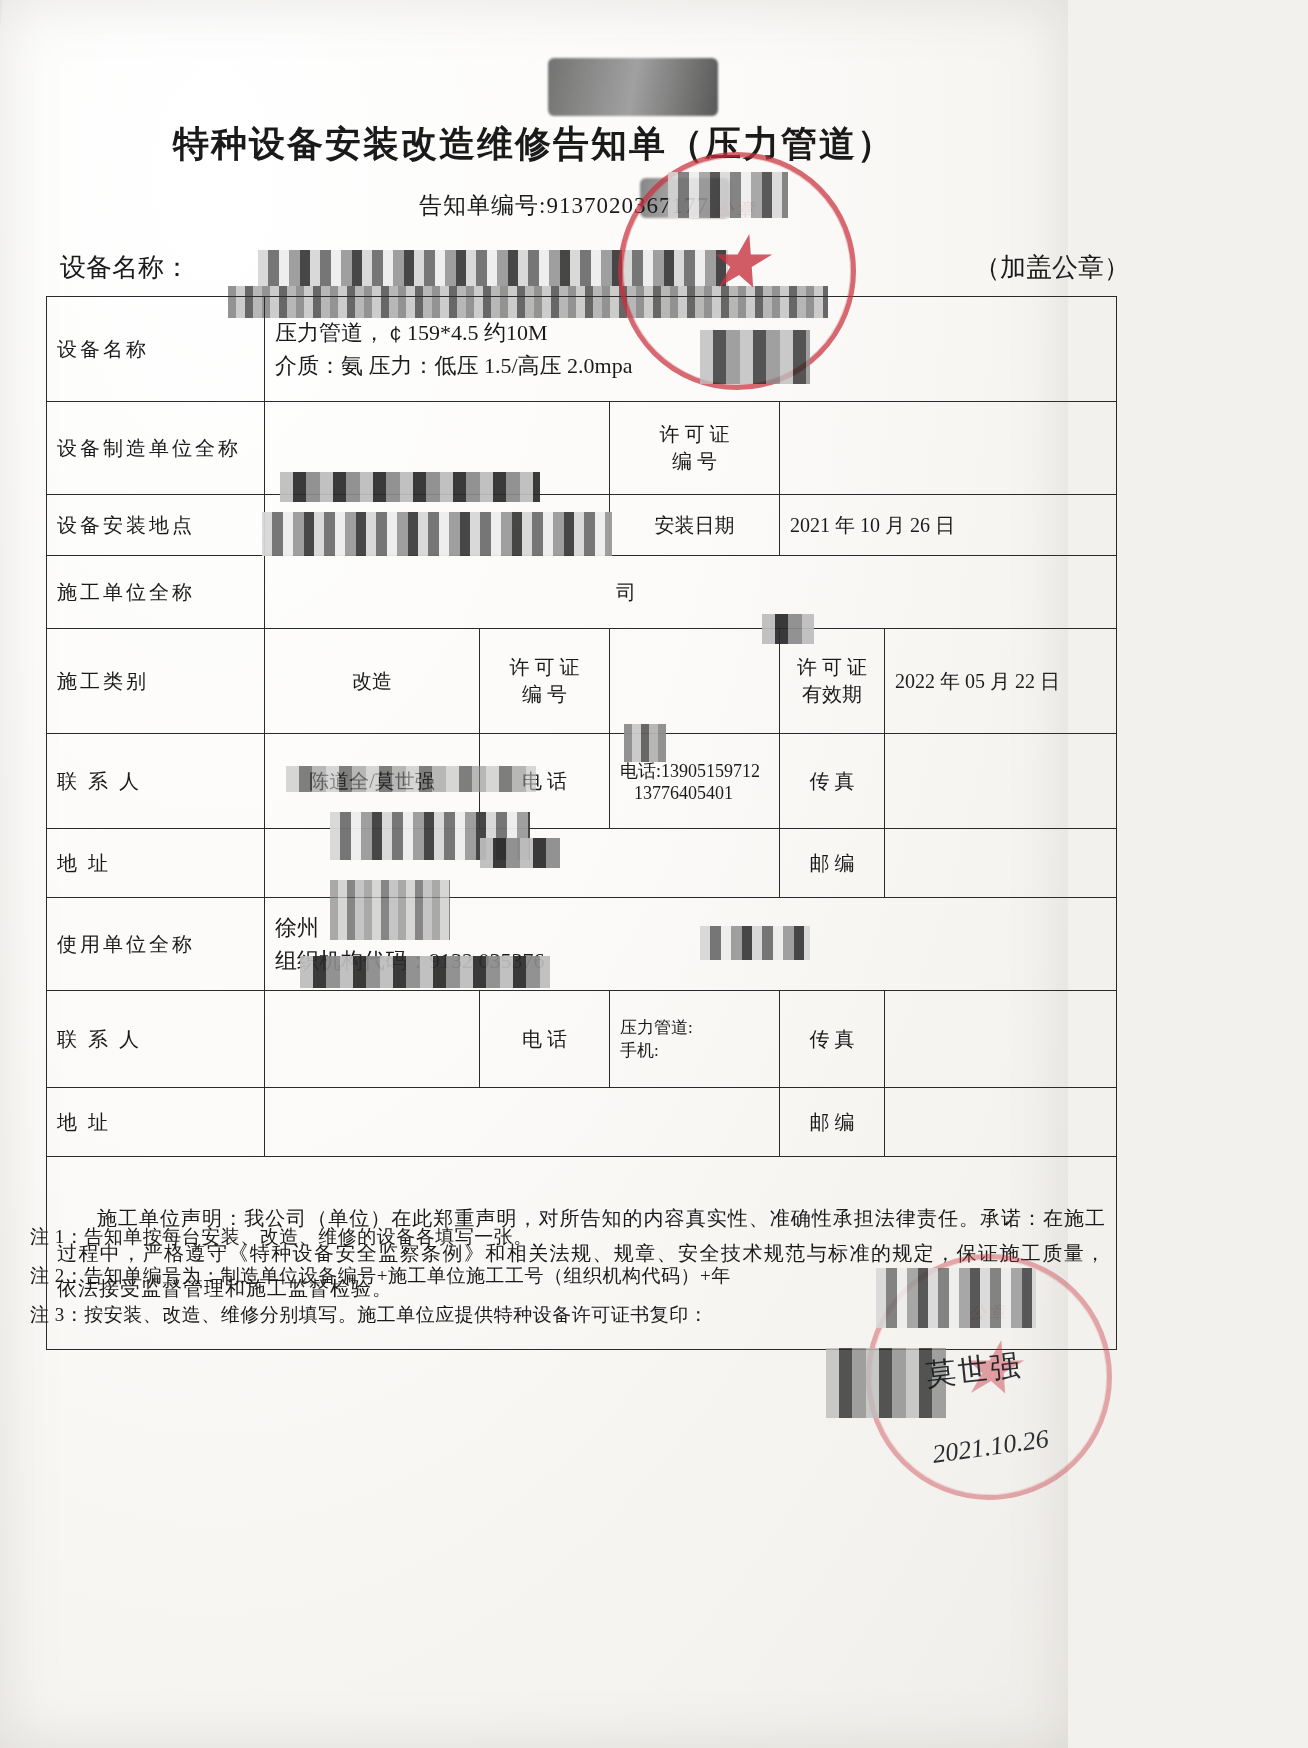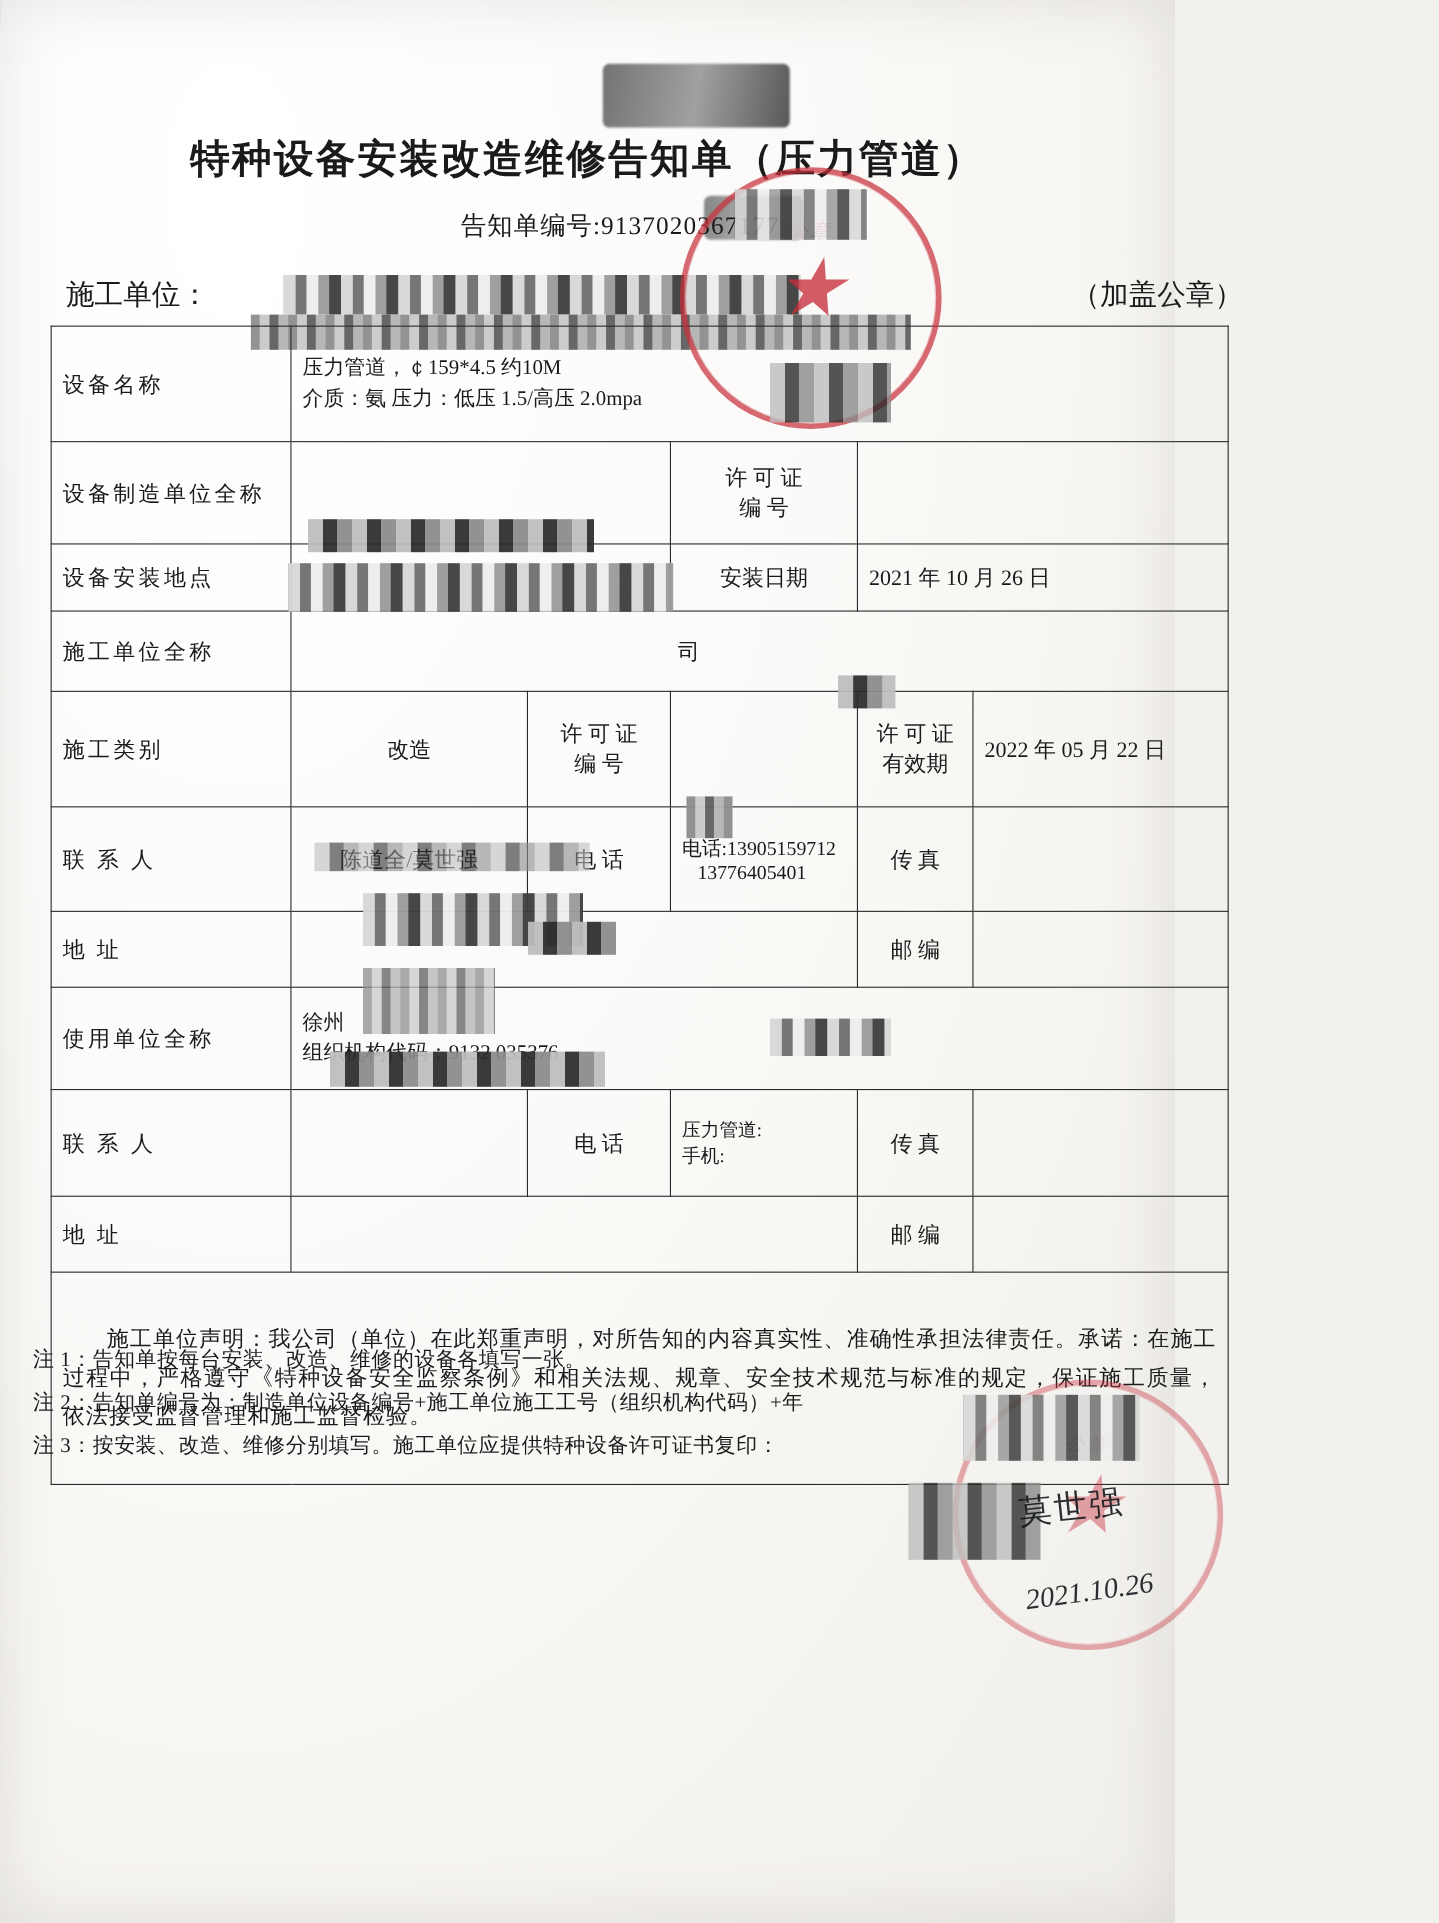--- a/index.html
+++ b/index.html
@@ -57,21 +57,21 @@
   table.frm td{
     border:1.6px solid #2a2a2a;
     font-size:20px;
     padding:6px 10px;
     vertical-align:middle;
     height:46px;
   }
   td.lab{font-size:21px;letter-spacing:3px;}
   td.center{text-align:center;}
   .hand{font-family:"Liberation Serif",serif;}
-  .val{font-size:19px;}
+  .val{font-size:22px;}
   .two-line div{line-height:1.5;}
   .statement{
     font-size:22px;line-height:1.75;letter-spacing:1px;
     padding:14px 18px 18px 18px;
     text-align:justify;
   }
   .statement .ind{text-indent:2em;display:block;}
 
   
   #notes{
@@ -143,21 +143,21 @@
   <div class="red smudge" style="left:548px;top:58px;width:170px;height:58px;"></div>
   <div class="red smudge" style="left:640px;top:178px;width:90px;height:40px;opacity:.85;"></div>
 
   <div id="title">特种设备安装改造维修告知单（压力管道）</div>
 
   <div id="docno">
     <span>告知单编号:</span><span>9137020367177</span>
   </div>
 
   <div id="unit-line">
-    <span class="lbl">施工单位：</span>
+    <span class="lbl">设备名称：</span>
     <span class="stamp-note">（加盖公章）</span>
   </div>
 
   <div class="red mosaic2" style="left:258px;top:250px;width:470px;height:36px;"></div>
   <div class="red mosaic" style="left:228px;top:286px;width:600px;height:32px;"></div>
 
   <table class="frm">
     <colgroup>
       <col style="width:218px">
       <col style="width:215px">

